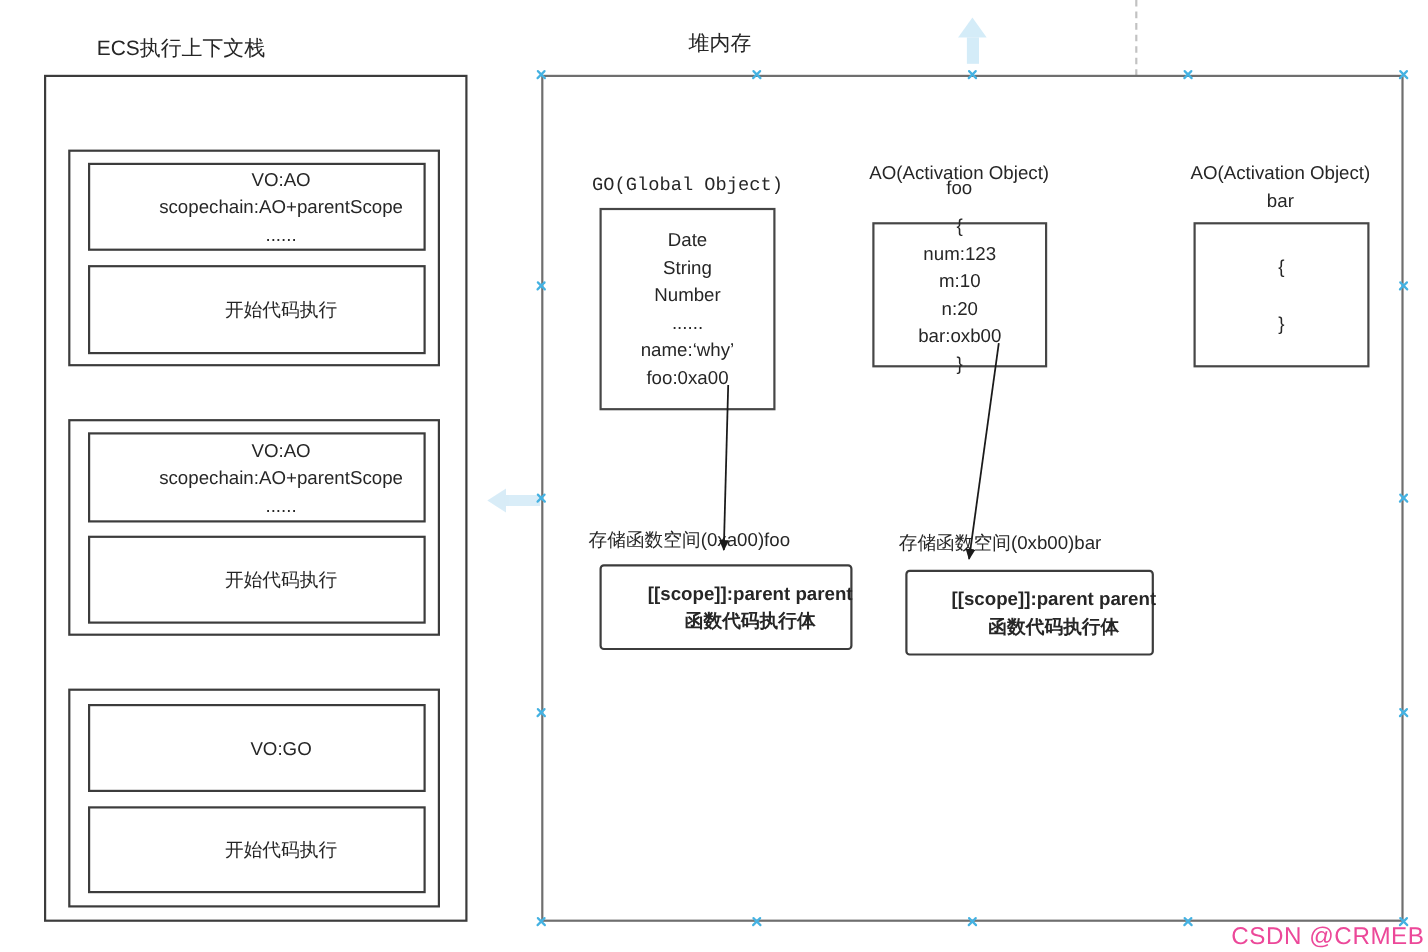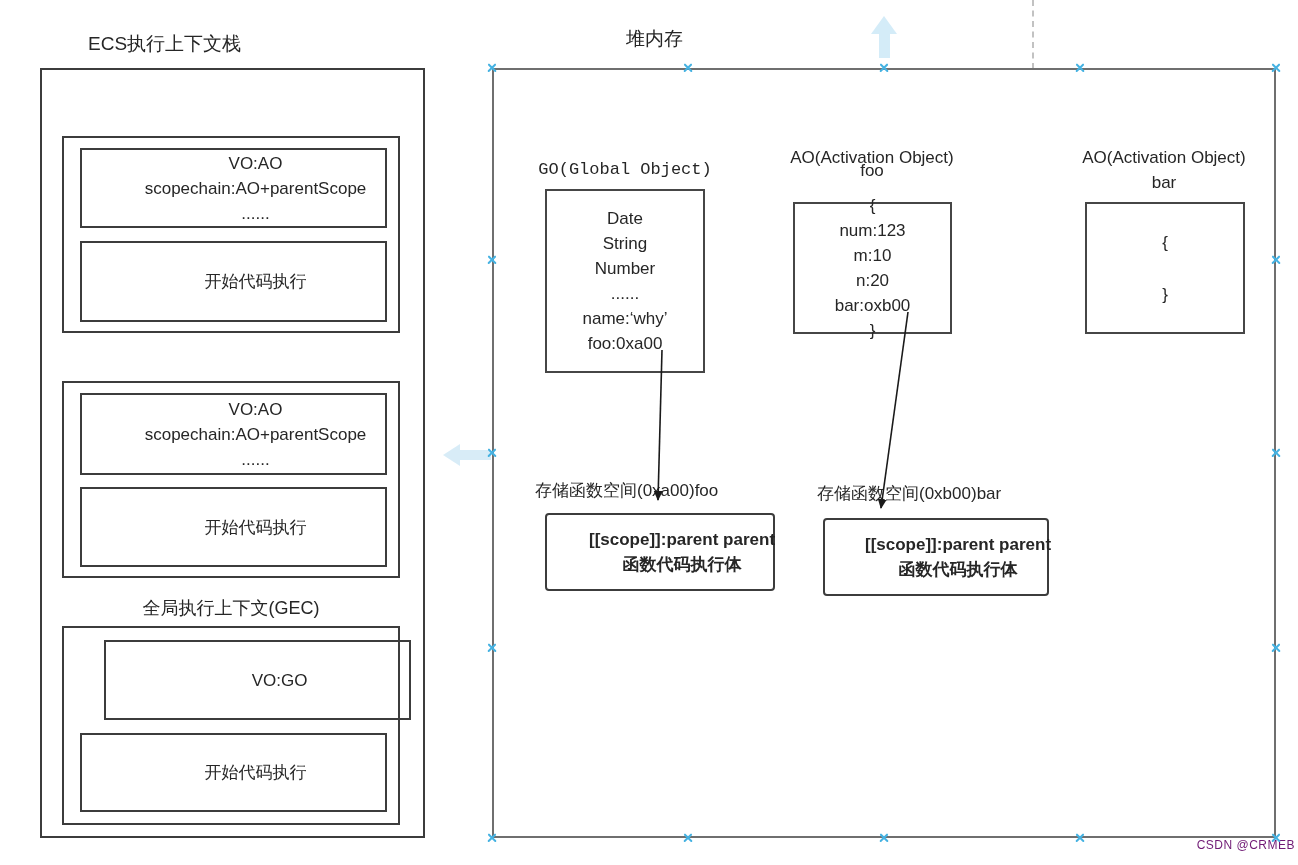--- a/index.html
+++ b/index.html
@@ -24,21 +24,21 @@
   .cp::before{transform:translate(-50%,-50%) rotate(45deg);}
   .cp::after{transform:translate(-50%,-50%) rotate(-45deg);}
   
   .dir-up{position:absolute;left:871px;top:16px;width:26px;height:43px;opacity:.85;}
   .dir-up .tri{width:0;height:0;border-left:13px solid transparent;border-right:13px solid transparent;border-bottom:18px solid #cde9f7;}
   .dir-up .stem{width:11px;height:24px;background:#cde9f7;margin:0 auto;}
   .dir-left{position:absolute;left:443px;top:444px;width:48px;height:22px;opacity:.8;}
   .dir-left .tri{position:absolute;left:0;top:0;width:0;height:0;border-top:11px solid transparent;border-bottom:11px solid transparent;border-right:17px solid #cfe8f6;}
   .dir-left .stem{position:absolute;left:16px;top:6px;width:32px;height:10px;background:#cfe8f6;}
   .dashed-line{position:absolute;left:1032px;top:0;height:69px;width:0;border-left:2px dashed #c2c2c2;}
-  .watermark{position:absolute;right:3px;top:838px;font-size:12px;color:#701a75;letter-spacing:.5px;}
+  .watermark{position:absolute;right:3px;top:838px;font-size:22px;color:#ec4899;letter-spacing:.5px;}
   svg.overlay{position:absolute;left:0;top:0;z-index:4;pointer-events:none;}
 </style>
 </head>
 <body>
 
 <div id="canvas">
 
   <div class="lbl fs19" style="left:78px;top:31px;margin-left:10px;">ECS执行上下文栈</div>
 
   <div class="box" style="left:40px;top:68px;width:385px;height:770px;"></div>
@@ -56,23 +56,22 @@
   <div class="box" style="left:62px;top:381px;width:338px;height:197px;"></div>
   <div class="box center-col fs17" style="left:80px;top:393px;width:307px;height:82px;">
     <span>VO:AO</span>
     <span>scopechain:AO+parentScope</span>
     <span>......</span>
   </div>
   <div class="box center-col fs17" style="left:80px;top:487px;width:307px;height:80px;">
     <span>开始代码执行</span>
   </div>
 
-  <div class="lbl fs18 c" style="left:62px;top:596px;width:338px;">全局执行上下文(GEC)</div>
   <div class="box" style="left:62px;top:626px;width:338px;height:199px;"></div>
-  <div class="box center-col fs17" style="left:80px;top:640px;width:307px;height:80px;margin-left:24px;">
+  <div class="box center-col fs17" style="left:80px;top:640px;width:307px;height:80px;">
     <span>VO:GO</span>
   </div>
   <div class="box center-col fs17" style="left:80px;top:733px;width:307px;height:79px;">
     <span>开始代码执行</span>
   </div>
 
   <div class="lbl fs19" style="left:626px;top:26px;">堆内存</div>
 
   <div class="dashed-line"></div>
 

